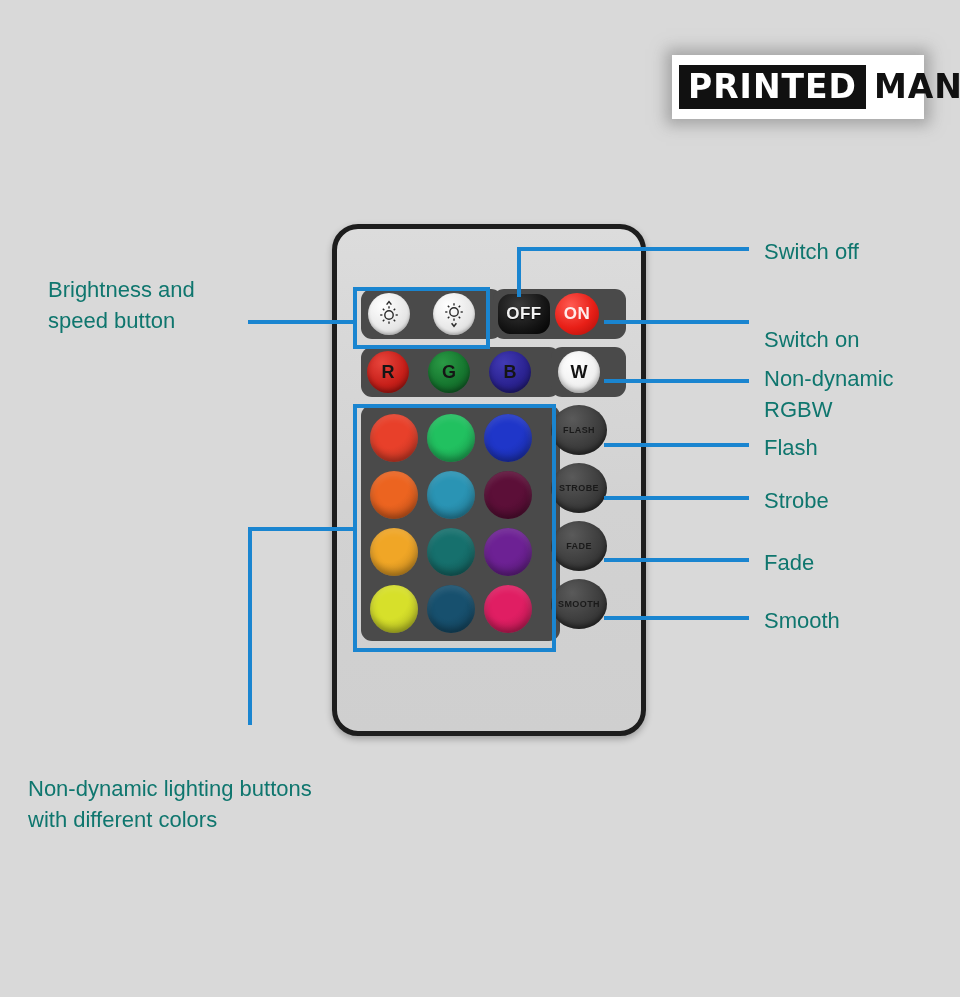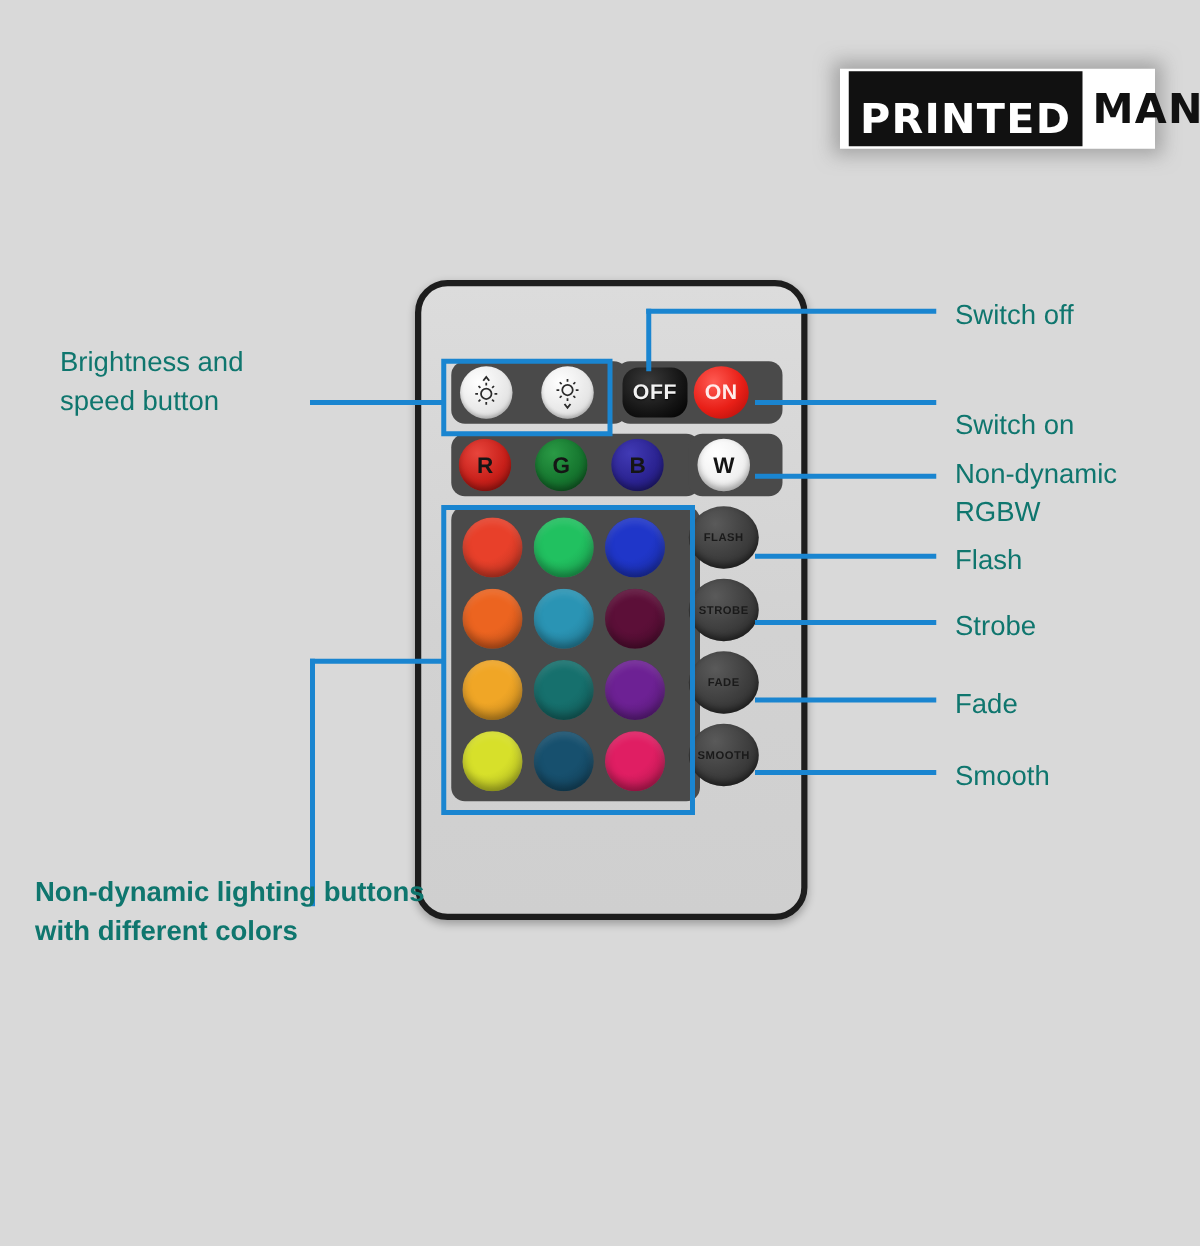--- a/index.html
+++ b/index.html
@@ -16,21 +16,21 @@
   .logo-wrap{
     position:absolute;left:672px;top:55px;width:252px;height:64px;
     background:#ffffff;
     box-shadow:0 0 14px 6px rgba(120,120,120,.55);
     display:flex;align-items:center;
   }
   .logo-inner{display:flex;align-items:center;margin-left:7px;}
   .logo-dark{
     background:#111;color:#fff;
     font-size:33px;font-weight:bold;letter-spacing:1px;
-    padding:21px 9px 6px 9px;line-height:1;
+    padding:5px 9px 6px 9px;line-height:1;
     font-family:"DejaVu Sans", sans-serif;
   }
   .logo-light{
     color:#111;
     font-size:33px;font-weight:bold;letter-spacing:1px;
     padding:5px 10px 6px 8px;line-height:1;
     font-family:"DejaVu Sans", sans-serif;
   }
 
   
@@ -254,21 +254,21 @@
 
   <div class="ln ln-h" style="left:604px;top:496px;width:145px;"></div>
 
   <div class="ln ln-h" style="left:604px;top:558px;width:145px;"></div>
 
   <div class="ln ln-h" style="left:604px;top:616px;width:145px;"></div>
 
   <div class="label label-left" style="left:48px;top:274px;width:230px;">Brightness  and
 speed button</div>
 
-  <div class="label label-left" style="left:28px;top:698px;width:420px;font-weight:bold;">Non-dynamic  lighting  buttons
+  <div class="label label-left" style="left:28px;top:773px;width:420px;">Non-dynamic  lighting  buttons
 with different colors</div>
 
   <div class="label" style="left:764px;top:236px;">Switch off</div>
 
   <div class="label" style="left:764px;top:308px;margin-top:16px;">Switch on</div>
 
   <div class="label" style="left:764px;top:352px;width:190px;margin-top:11px;">Non-dynamic
 RGBW</div>
 
   <div class="label" style="left:764px;top:432px;">Flash</div>

